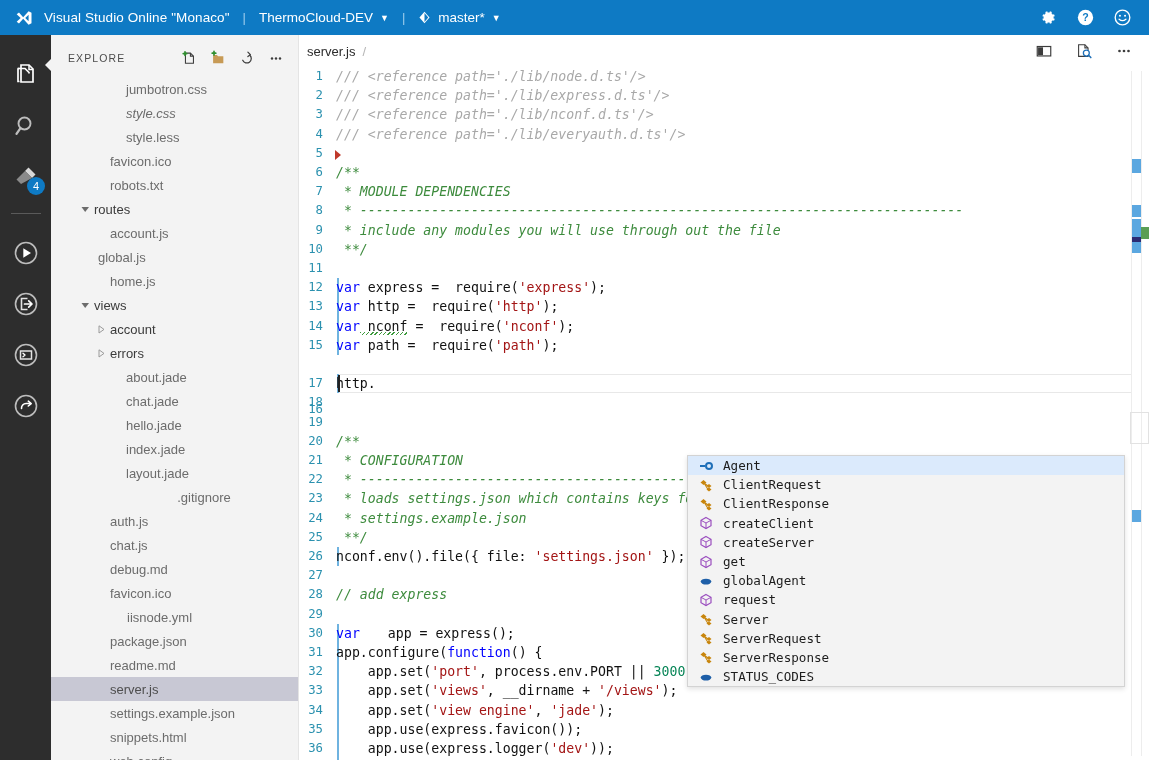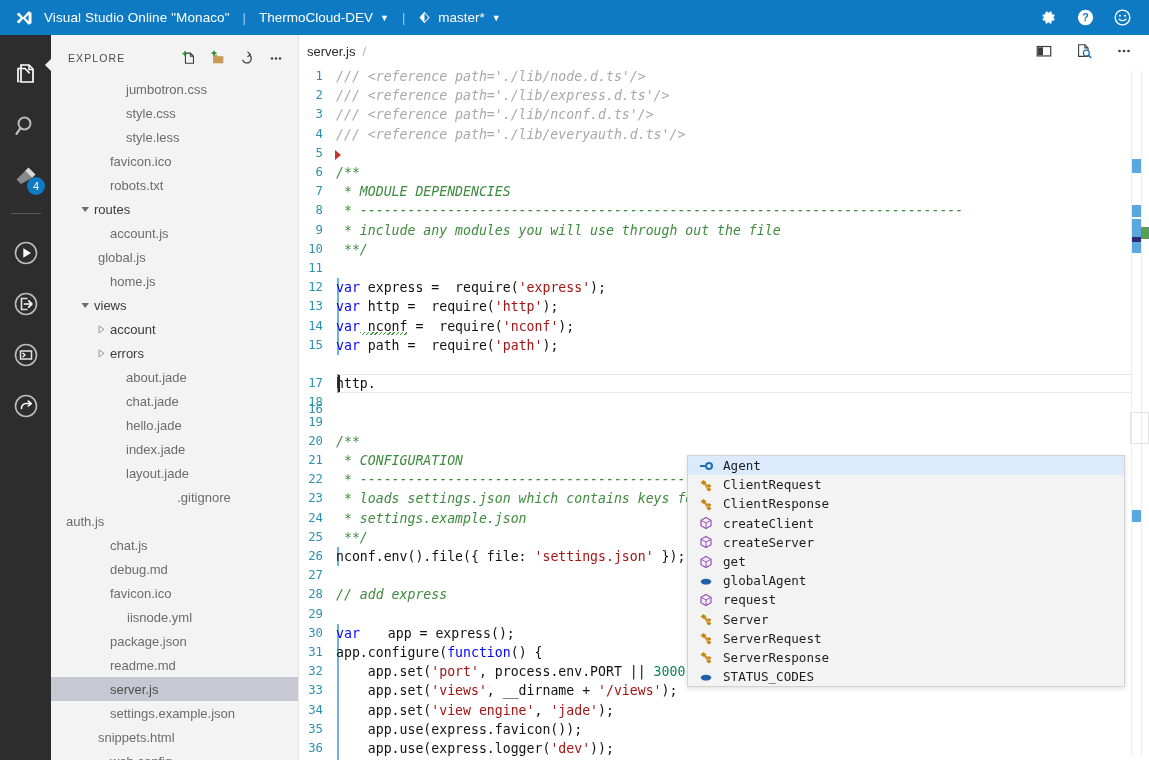--- a/index.html
+++ b/index.html
@@ -270,21 +270,21 @@
             <circle cx="9" cy="9.5" r="1.35" fill="#3c3c3c"></circle>
             <circle cx="13.5" cy="9.5" r="1.35" fill="#3c3c3c"></circle>
           </svg>
         </div>
       </div>
       <div class="sb-tree" id="tree">
           <div class="row" style="padding-left: 60px;">
             <span class="twisty"></span>
             <span>jumbotron.css</span>
           </div>
-          <div class="row" style="padding-left: 60px;">
+          <div class="row" style="padding-left: 60px; font-style: italic;">
             <span class="twisty"></span>
             <span>style.css</span>
           </div>
           <div class="row" style="padding-left: 60px;">
             <span class="twisty"></span>
             <span>style.less</span>
           </div>
           <div class="row" style="padding-left: 44px;">
             <span class="twisty"></span>
             <span>favicon.ico</span>
@@ -354,21 +354,21 @@
             <span>index.jade</span>
           </div>
           <div class="row" style="padding-left: 60px;">
             <span class="twisty"></span>
             <span>layout.jade</span>
           </div>
           <div class="row" style="padding-left: 44px; justify-content: center;">
             <span class="twisty"></span>
             <span>.gitignore</span>
           </div>
-          <div class="row" style=" align-items: center;">
+          <div class="row" style="padding-left: 44px; align-items: center;">
             <span class="twisty"></span>
             <span>auth.js</span>
           </div>
           <div class="row" style="padding-left: 44px;">
             <span class="twisty"></span>
             <span>chat.js</span>
           </div>
           <div class="row" style="padding-left: 44px;">
             <span class="twisty"></span>
             <span>debug.md</span>
@@ -390,21 +390,21 @@
             <span>readme.md</span>
           </div>
           <div class="row sel" style="padding-left: 44px;">
             <span class="twisty"></span>
             <span>server.js</span>
           </div>
           <div class="row" style="padding-left: 44px;">
             <span class="twisty"></span>
             <span>settings.example.json</span>
           </div>
-          <div class="row" style="padding-left: 32px;">
+          <div class="row" style="padding-left: 44px;">
             <span class="twisty"></span>
             <span>snippets.html</span>
           </div>
           <div class="row" style="padding-left: 44px;">
             <span class="twisty"></span>
             <span>web.config</span>
           </div>
         </div>
     </div>
 

